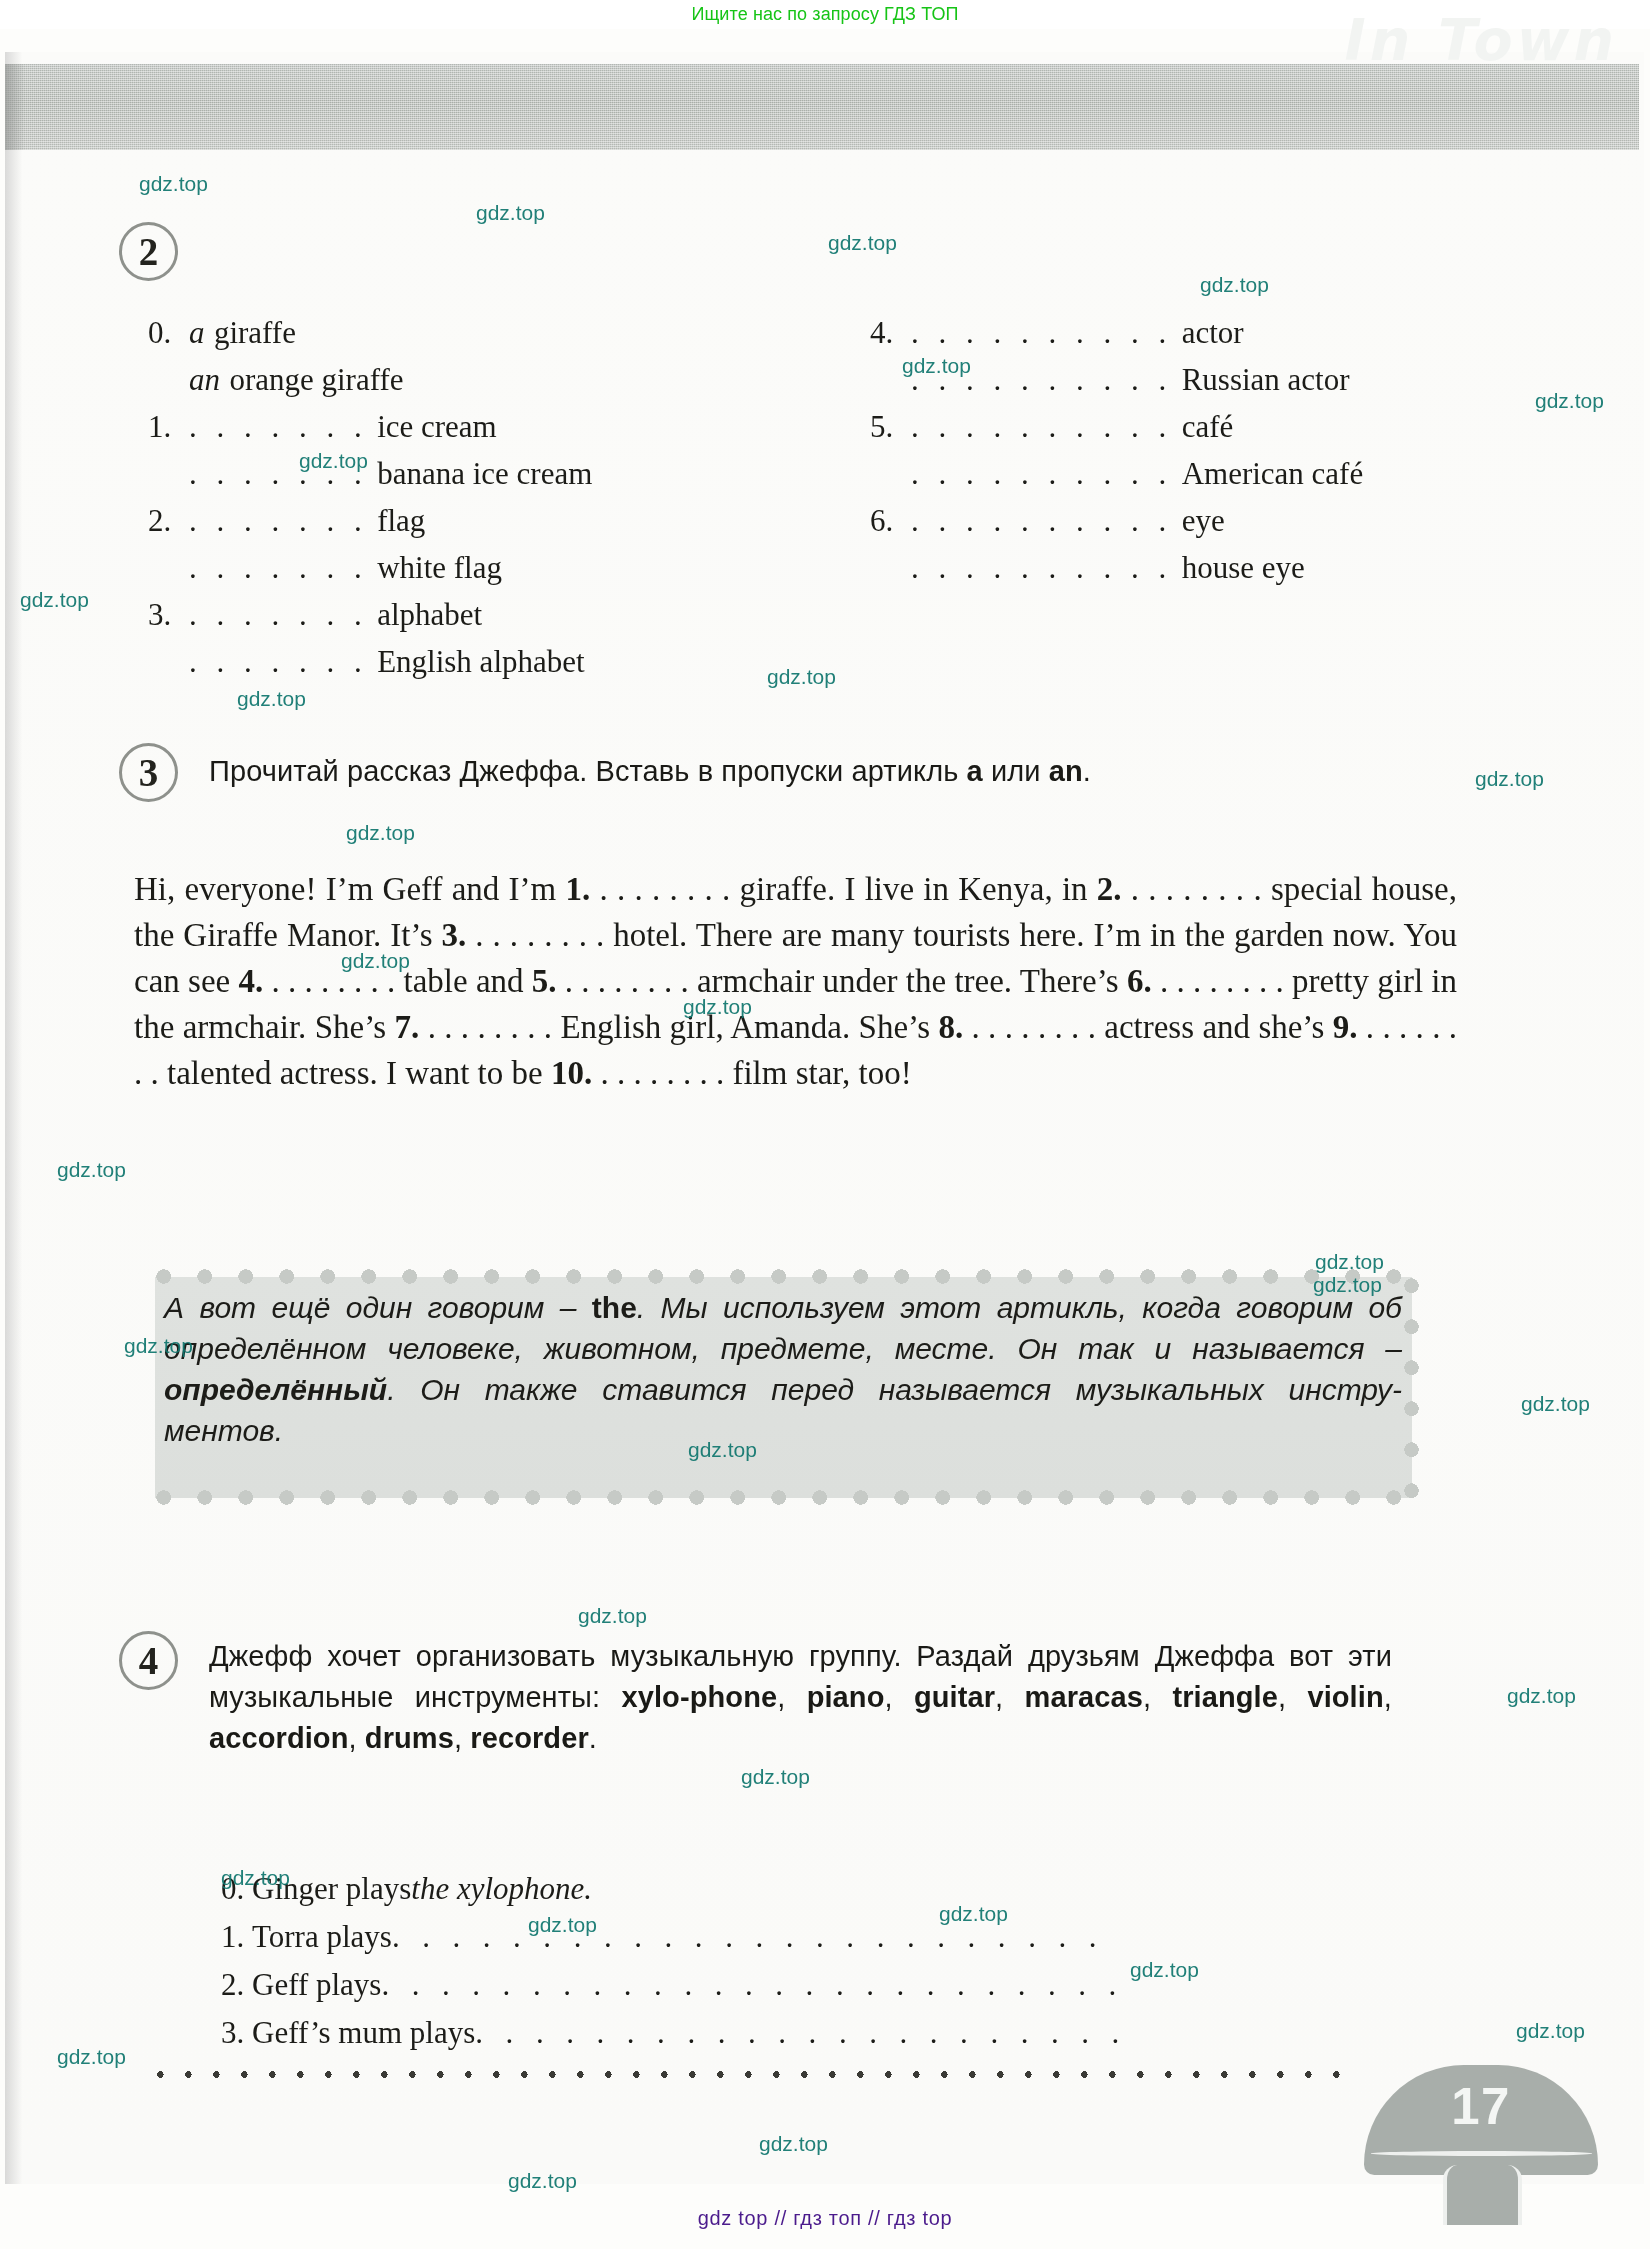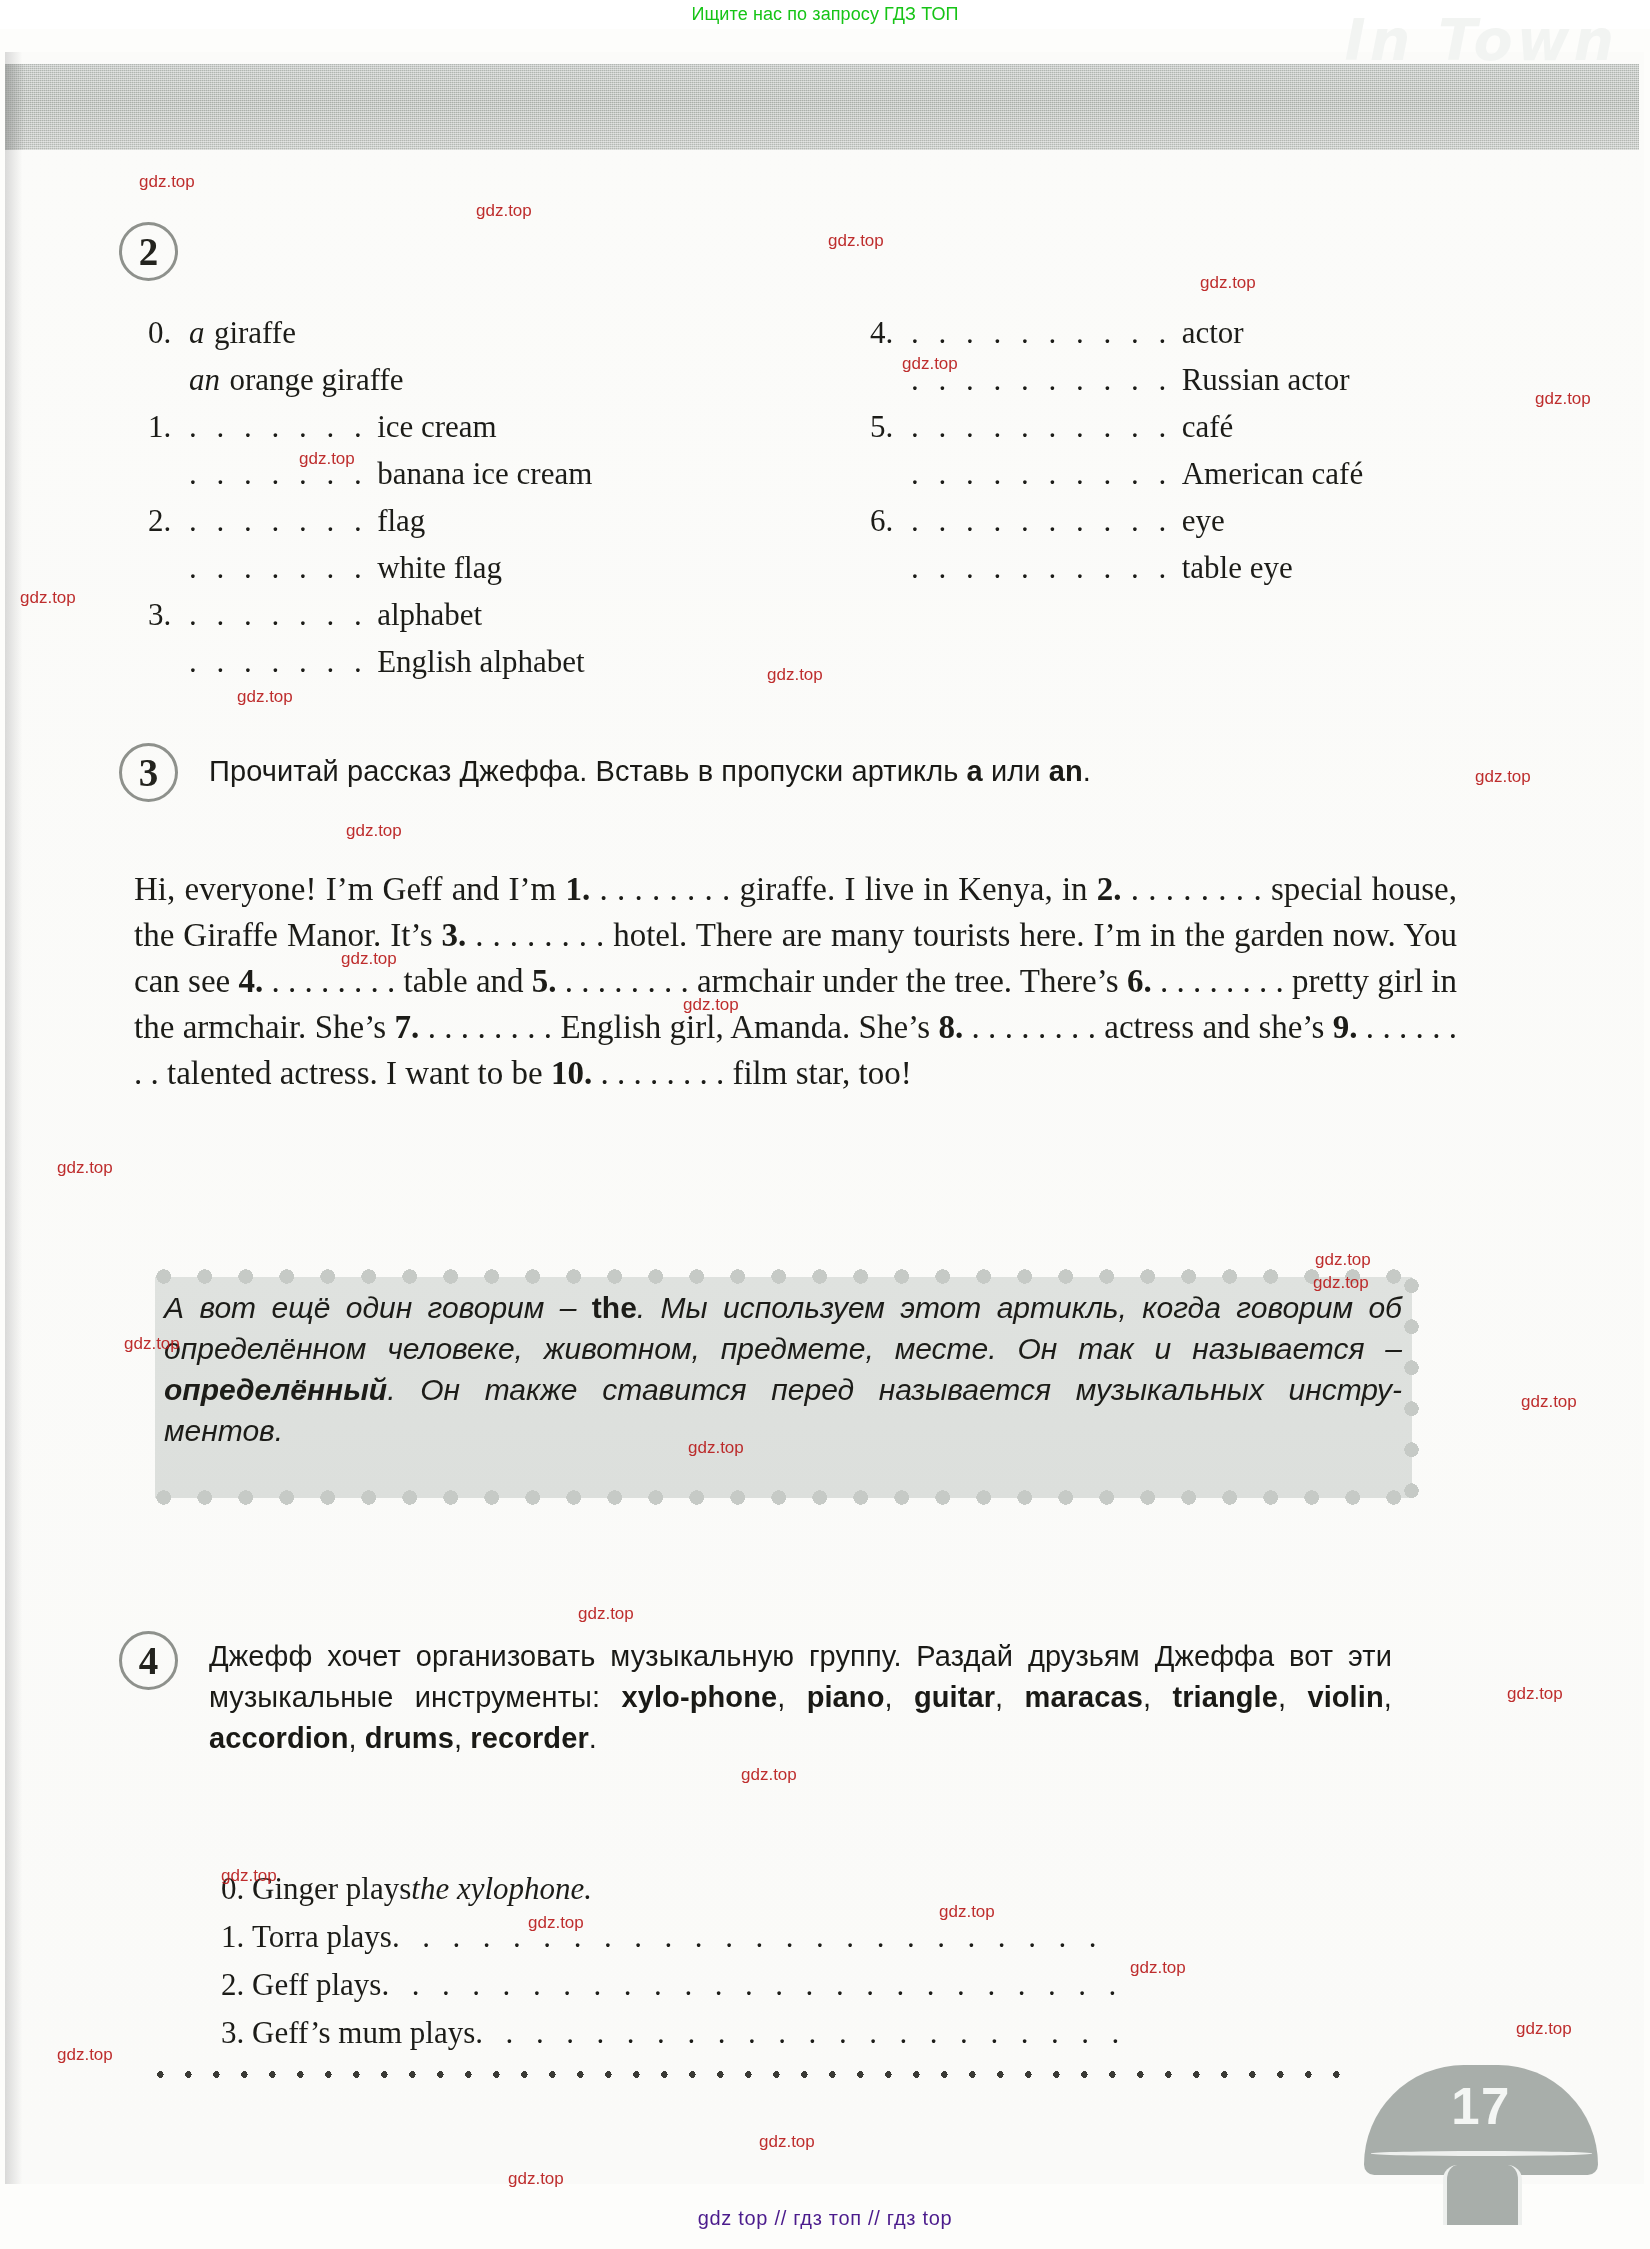--- a/index.html
+++ b/index.html
@@ -146,21 +146,21 @@
   
   .footer{
     position:absolute;left:0;top:2207px;width:1650px;text-align:center;
     font-family:"Liberation Sans", sans-serif;
     font-size:20px;color:#4b1b8c;letter-spacing:0.7px;
   }
   
   .wm{
     position:absolute;
     font-family:"Liberation Sans", sans-serif;
-    font-size:17px;color:#b91c1c;opacity:.92;white-space:nowrap;
+    font-size:21px;color:#0f766e;opacity:.92;white-space:nowrap;
     pointer-events:none;
   }
 </style>
 </head>
 <body>
 
 <div class="page">
 
   <div class="promo">
     <span>Ищите нас по запросу ГДЗ ТОП</span>
@@ -240,21 +240,21 @@
         <span style="margin-left: 9.4px;"> American café</span>
       </div>
       <div class="row">
         <span class="idx" style="width: 41px;">6.</span>
         <span class="dots">. . . . . . . . . .</span>
         <span style="margin-left: 9.4px;"> eye</span>
       </div>
       <div class="row">
         <span class="idx" style="width: 41px;"></span>
         <span class="dots">. . . . . . . . . .</span>
-        <span style="margin-left: 9.4px;"> table eye</span>
+        <span style="margin-left: 9.4px;"> house eye</span>
       </div>
     </div>
 
   <div class="exnum" style="left:119px;top:743px;">
     <span>3</span>
   </div>
   <div class="instr" style="left:209px;top:751px;width:1176px;">
     <span>Прочитай рассказ Джеффа. Вставь в пропуски артикль </span><b>a</b><span> или </span><b>an</b><span>.</span>
   </div>
   <div class="story" id="ex3-story"><span>Hi, everyone! I’m Geff and I’m </span><b>1.</b><span> . . . . . . . . </span><span>giraffe. I live in Kenya, in </span><b>2.</b><span> . . . . . . . . </span><span>special house, the Giraffe Manor. It’s </span><b>3.</b><span> . . . . . . . . </span><span>hotel. There are many tourists here. I’m in the garden now. You can see </span><b>4.</b><span> . . . . . . . . </span><span>table and </span><b>5.</b><span> . . . . . . . . </span><span>armchair under the tree. There’s </span><b>6.</b><span> . . . . . . . . </span><span>pretty girl in the armchair. She’s </span><b>7.</b><span> . . . . . . . . </span><span>English girl, Amanda. She’s </span><b>8.</b><span> . . . . . . . . </span><span>actress and she’s </span><b>9.</b><span> . . . . . . . . </span><span>talented actress. I want to be </span><b>10.</b><span> . . . . . . . . </span><span>film star, too!</span></div>

